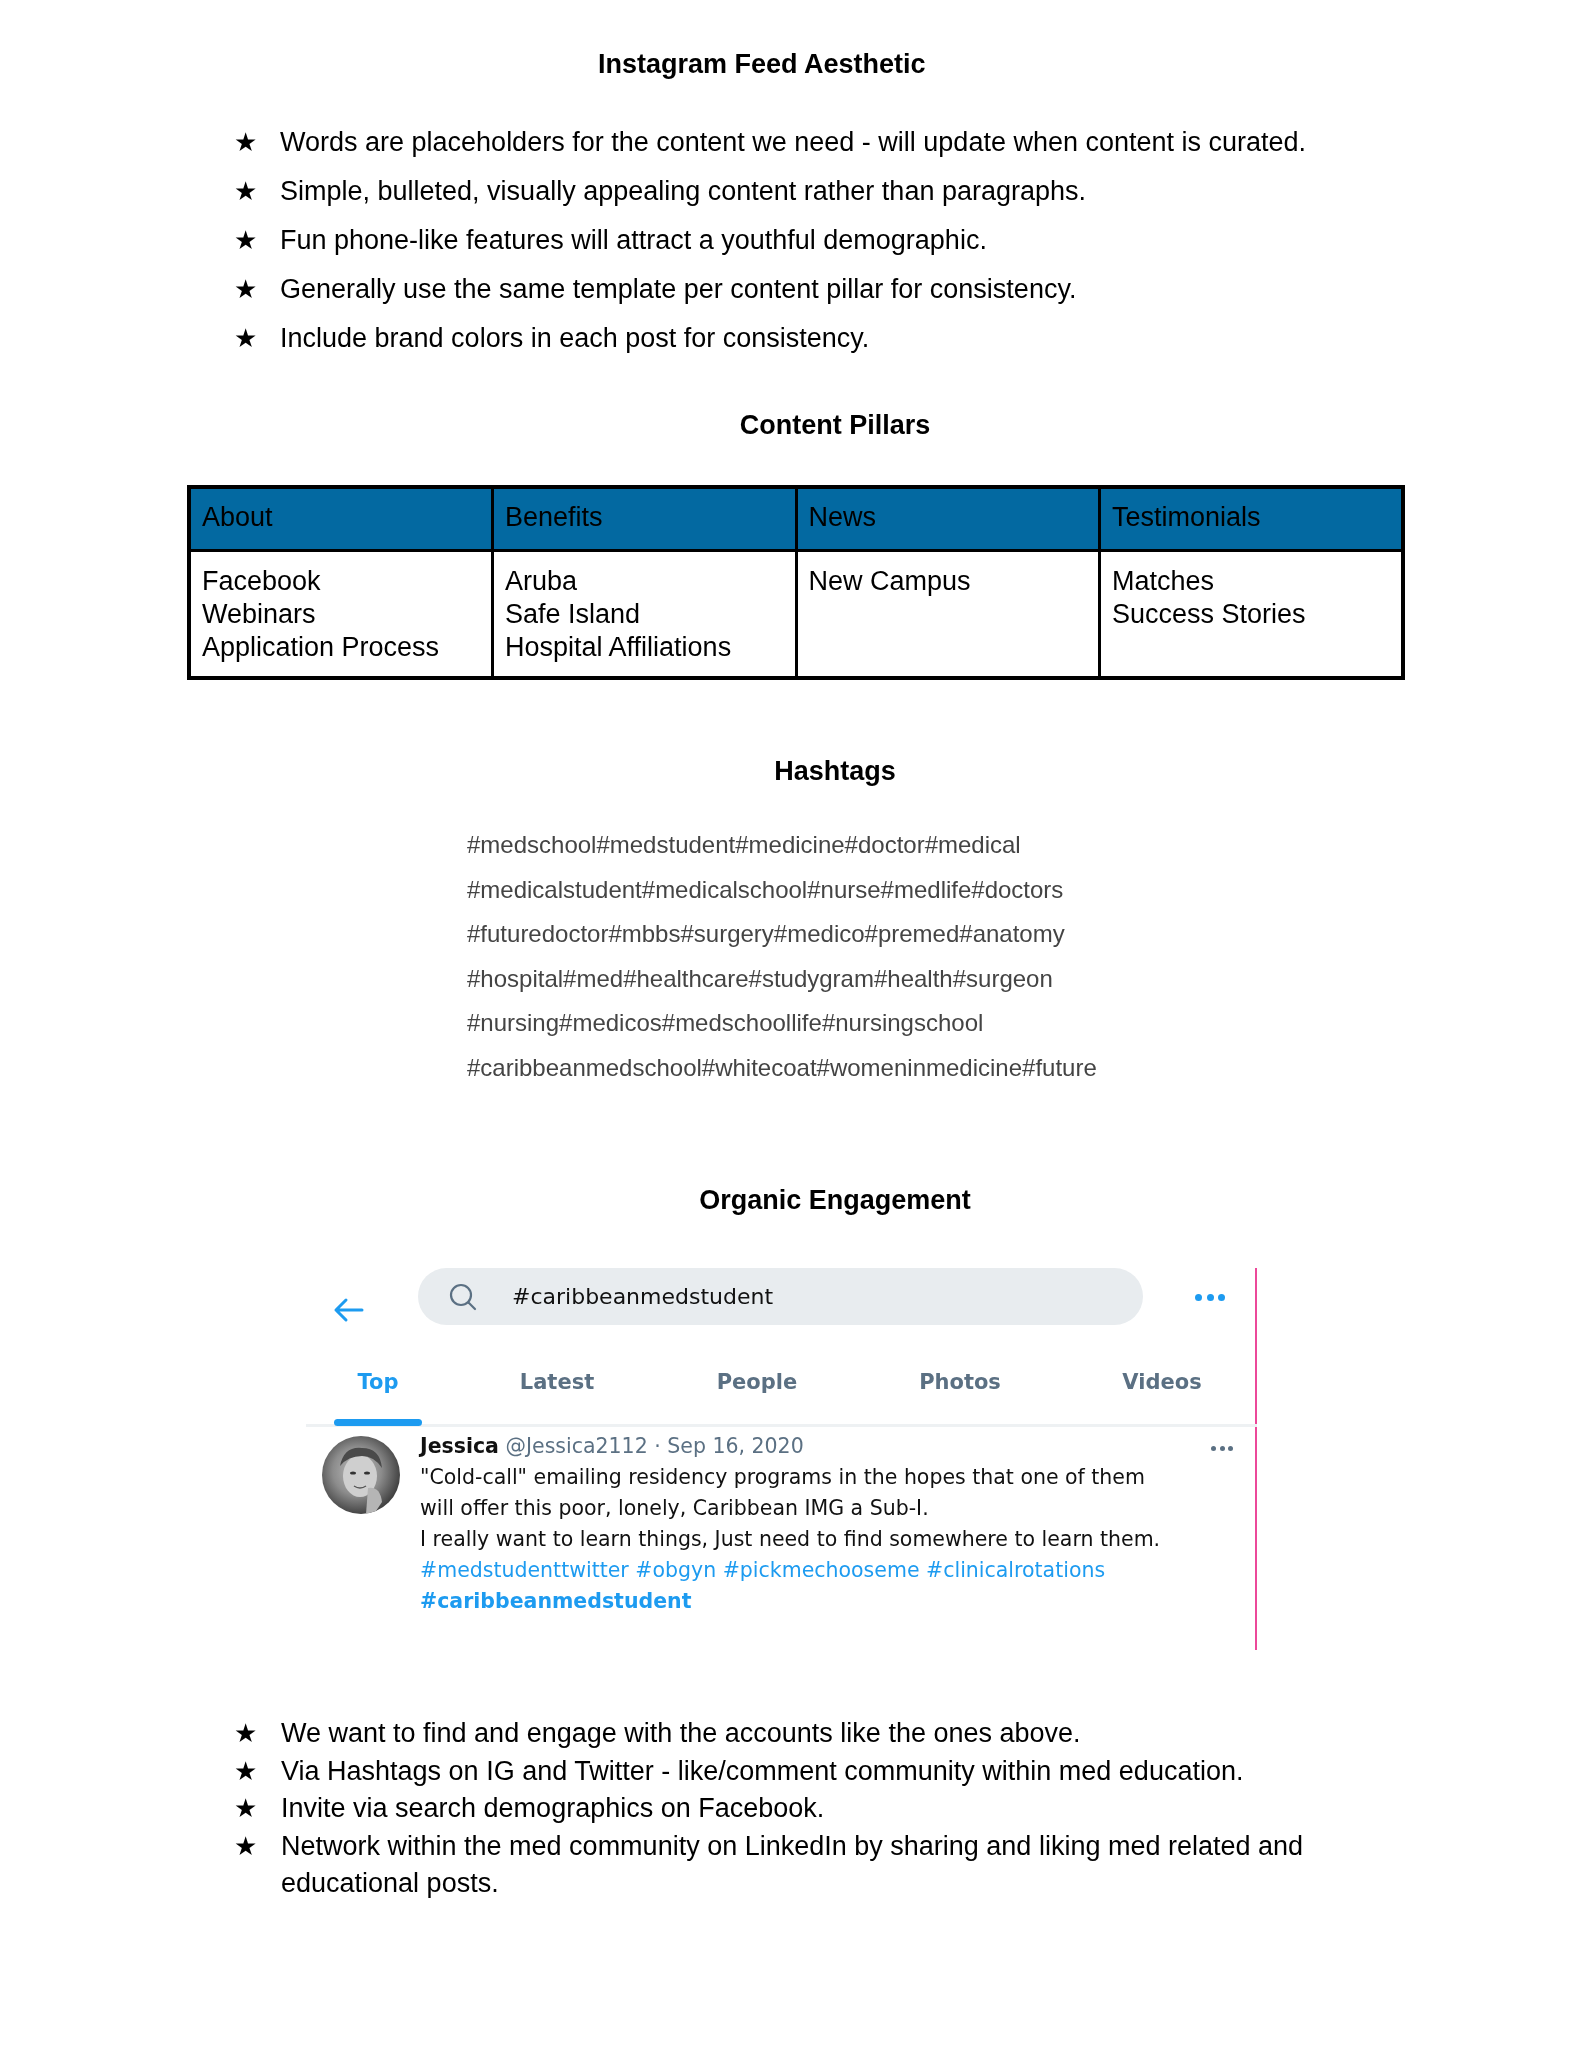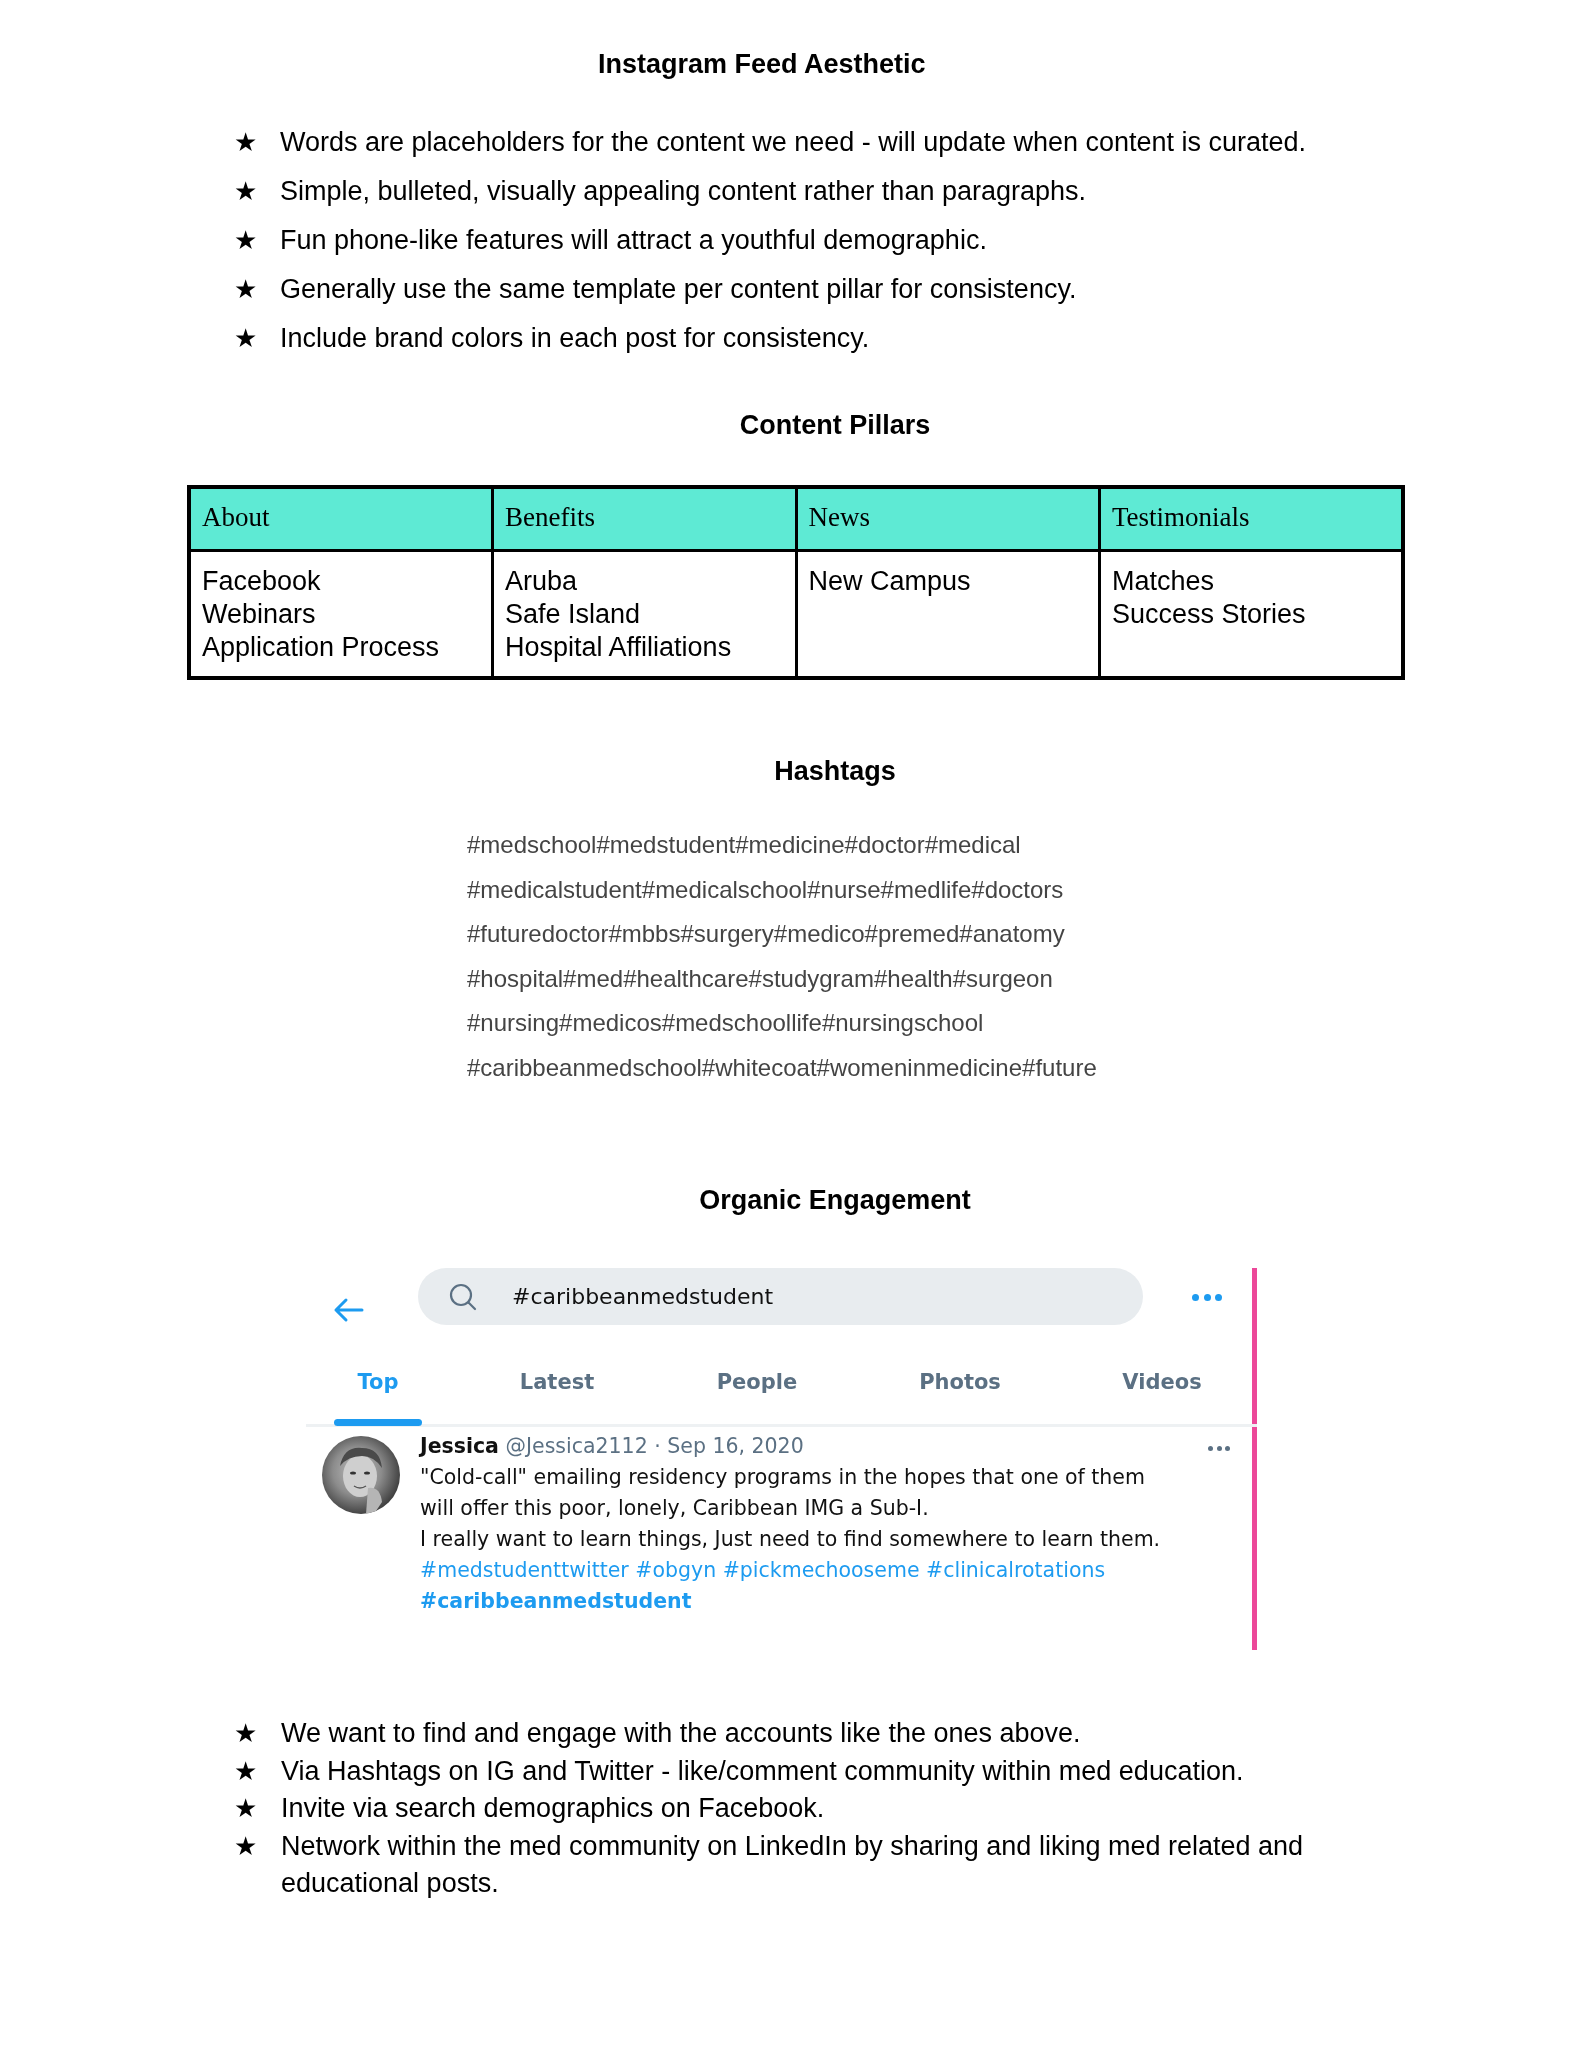--- a/index.html
+++ b/index.html
@@ -16,31 +16,31 @@
   .bullets li { position: relative; font-size: 27px; white-space: nowrap; }
   .bullets .star { position: absolute; left: 0; font-size: 26px; }
   #bl1 { left: 234px; top: 124px; }
   #bl1 li { height: 49px; line-height: 36px; padding-left: 46px; }
   #bl2 { left: 234px; top: 1715px; }
   #bl2 li { line-height: 37.5px; padding-left: 47px; white-space: normal; width: 1150px; }
 
   
   .pillars { position: absolute; left: 187px; top: 485px; width: 1218px; border-collapse: collapse; border: 4px solid #000; }
   .pillars th, .pillars td { border: 3px solid #000; text-align: left; vertical-align: top; font-weight: normal; font-size: 27px; width: 25%; }
-  .pillars th { background: #5eead4; height: 63px; padding: 13px 10px 0 11px; font-family: Liberation Serif, serif; }
+  .pillars th { background: #0369a1; height: 63px; padding: 13px 10px 0 11px; }
   .pillars td { height: 128px; padding: 13px 10px 0 11px; line-height: 33px; }
   .pillars td div { white-space: nowrap; }
 
   
   .hashtags { position: absolute; left: 467px; top: 828px; width: 747px; color: #444444; font-size: 24px; }
   .hashtags .row { display: flex; justify-content: flex-start; height: 44.5px; line-height: 34px; white-space: nowrap; }
   .hashtags .row.last { justify-content: flex-start; }
 
   
-  .tw { position: absolute; left: 306px; top: 1268px; width: 951px; height: 382px; border-right: 5px solid #ec4899; background: #fff; font-family: "DejaVu Sans", sans-serif; }
+  .tw { position: absolute; left: 306px; top: 1268px; width: 951px; height: 382px; border-right: 2px solid #ec4899; background: #fff; font-family: "DejaVu Sans", sans-serif; }
   .tw .back { position: absolute; left: 26px; top: 28px; width: 36px; height: 28px; }
   .tw .search { position: absolute; left: 112px; top: 0px; width: 725px; height: 57px; background: #e8ecef; border-radius: 29px; }
   .tw .search .mag { position: absolute; left: 30px; top: 14px; width: 32px; height: 32px; }
   .tw .search input { position: absolute; left: 94px; top: 10px; width: 600px; height: 36px; border: none; background: transparent; font-family: "DejaVu Sans", sans-serif; font-size: 22px; color: #111; outline: none; }
   .tw .more { position: absolute; right: 30px; top: 22px; width: 30px; height: 14px; display: flex; justify-content: space-between; align-items: center; }
   .tw .more i { display: block; width: 7px; height: 7px; border-radius: 50%; background: #1d9bf0; }
   .tw .tabs { position: absolute; left: 0; top: 96px; width: 951px; height: 63px; border-bottom: 3px solid #eef1f3; }
   .tw .tab { position: absolute; top: 0; transform: translateX(-50%); font-weight: bold; font-size: 21px; color: #5b7083; white-space: nowrap; line-height: 36px; }
   .tw .tab.active { color: #1d9bf0; }
   .tw .tab-underline { position: absolute; left: 28px; top: 55px; width: 88px; height: 7px; border-radius: 4px; background: #1d9bf0; }

